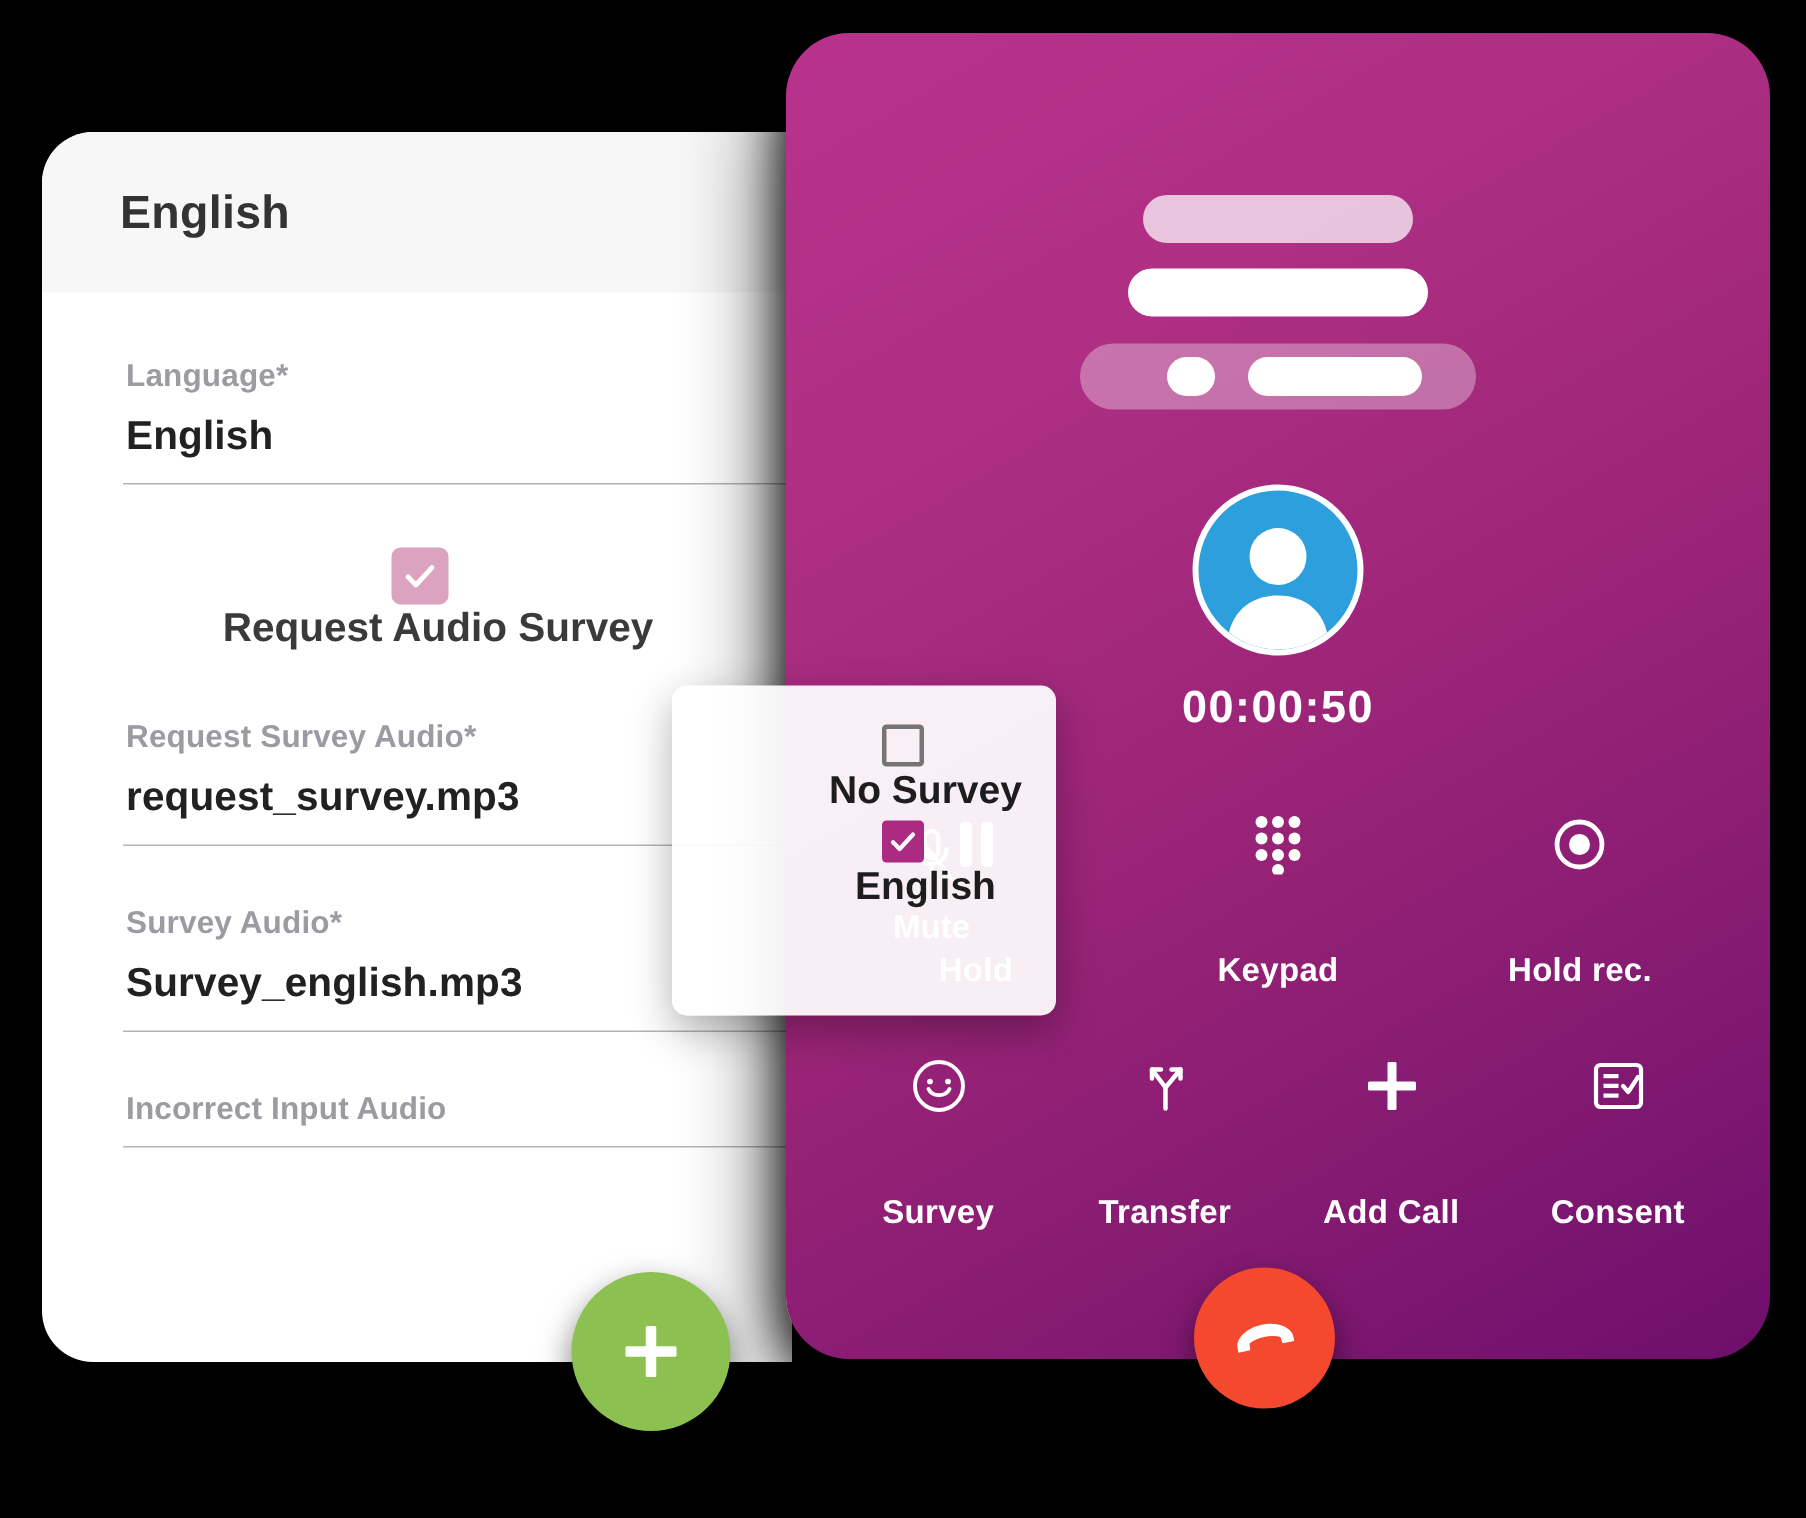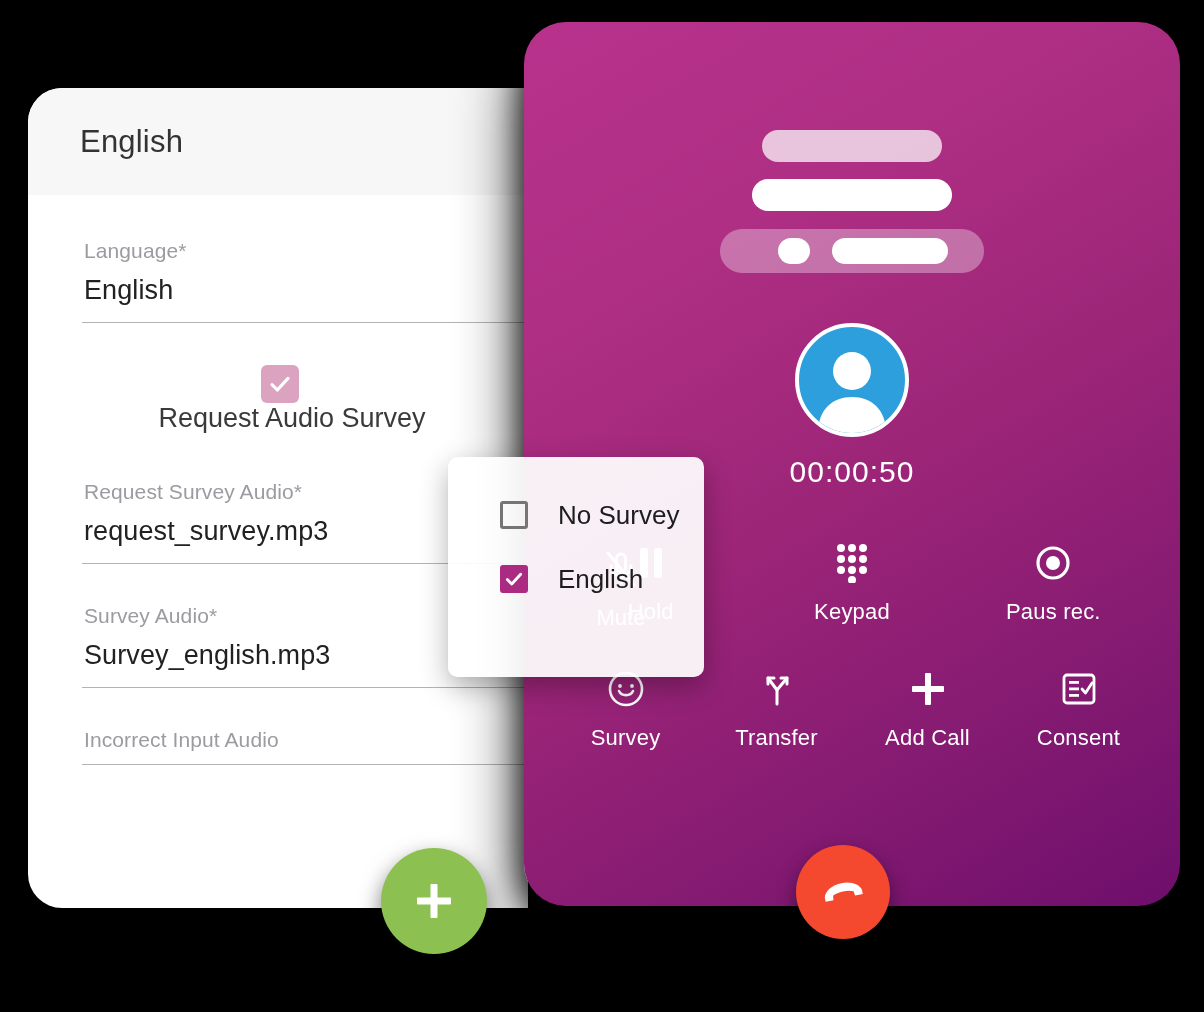--- a/index.html
+++ b/index.html
@@ -3,21 +3,21 @@
 <meta charset="utf-8">
 <style>
   html,body{margin:0;padding:0;}
   body{
     width:1204px;height:1012px;
     background:#000000;
     font-family:"Liberation Sans", sans-serif;
     overflow:hidden;
     position:relative;
   }
-  .stage{position:absolute;left:0;top:0;width:1204px;height:1012px;}
+  .stage{position:absolute;left:0;top:0;width:1204px;height:1012px;font-weight:bold;}
 
   
   .form-card{
     position:absolute;left:28px;top:88px;width:500px;height:820px;
     background:#ffffff;
     border-radius:34px 0 0 34px;
     box-shadow:0 26px 60px rgba(0,0,0,0.85), 0 8px 26px rgba(0,0,0,0.7);
     overflow:hidden;
   }
   .form-header{
@@ -77,21 +77,21 @@
     display:flex;align-items:flex-end;justify-content:center;overflow:hidden;
   }
   .timer{text-align:center;color:#ffffff;font-size:30px;margin-top:18px;letter-spacing:1px;}
 
   .actions{margin-top:42px;padding:0 26px;box-sizing:border-box;}
   .act-row{display:flex;}
   .act-row-1 > .act{width:33.333%;}
   .act-row-2 > .act{width:25%;}
   .act{
     display:flex;flex-direction:column;align-items:center;
-    color:#ffffff;padding-top:8px;
+    color:#ffffff;padding-top:8px;gap:35px;
   }
   .act-icon{height:48px;display:flex;align-items:center;justify-content:center;}
   .act-label{font-size:22px;margin-top:12px;letter-spacing:.2px;white-space:nowrap;}
   .act-row-2{margin-top:32px;}
 
   
   .mute-slot{
     position:absolute;left:558px;top:545px;width:126px;
     display:flex;flex-direction:column;align-items:center;color:#ffffff;
     z-index:25;
@@ -107,21 +107,21 @@
 
   
   .dropdown{
     position:absolute;left:448px;top:457px;width:256px;height:220px;
     background:rgba(255,255,255,.93);
     border-radius:10px;
     box-shadow:0 10px 28px rgba(0,0,0,0.30);
     z-index:30;
     padding:26px 0 0 0;box-sizing:border-box;
   }
-  .dd-item{display:flex;align-items:center;height:64px;padding-left:52px;box-sizing:border-box;}
+  .dd-item{display:flex;align-items:center;height:64px;padding-left:52px;box-sizing:border-box;flex-direction:column;}
   .dd-box{
     width:28px;height:28px;border-radius:3px;flex:none;
     display:flex;align-items:center;justify-content:center;
   }
   .dd-box.off{border:3px solid #757575;box-sizing:border-box;background:transparent;}
   .dd-box.on{background:#ab2a82;}
   .dd-label{font-size:26px;color:#1d1d1d;margin-left:30px;}
 </style>
 </head>
 <body>
@@ -226,21 +226,21 @@
           <span class="act-label">Keypad</span>
         </div>
 
         <div class="act">
           <span class="act-icon">
             <svg width="36" height="36" viewBox="0 0 36 36">
               <circle cx="18" cy="18" r="15" fill="none" stroke="#ffffff" stroke-width="3.2"></circle>
               <circle cx="18" cy="18" r="7" fill="#ffffff"></circle>
             </svg>
           </span>
-          <span class="act-label">Paus rec.</span>
+          <span class="act-label">Hold rec.</span>
         </div>
       </div>
 
       <div class="act-row act-row-2">
         <div class="act">
           <span class="act-icon">
             <svg width="38" height="38" viewBox="0 0 38 38">
               <circle cx="19" cy="19" r="16" fill="none" stroke="#ffffff" stroke-width="2.6"></circle>
               <circle cx="13" cy="16" r="1.9" fill="#ffffff"></circle>
               <circle cx="25" cy="16" r="1.9" fill="#ffffff"></circle>

